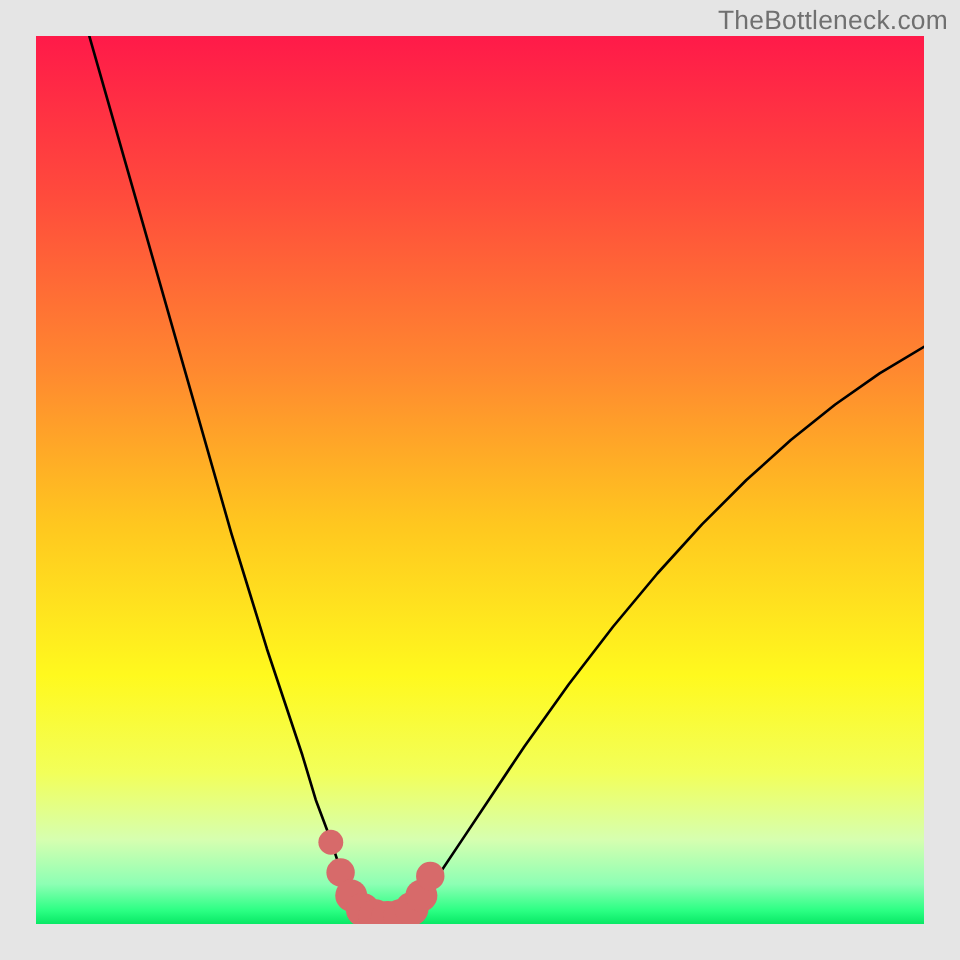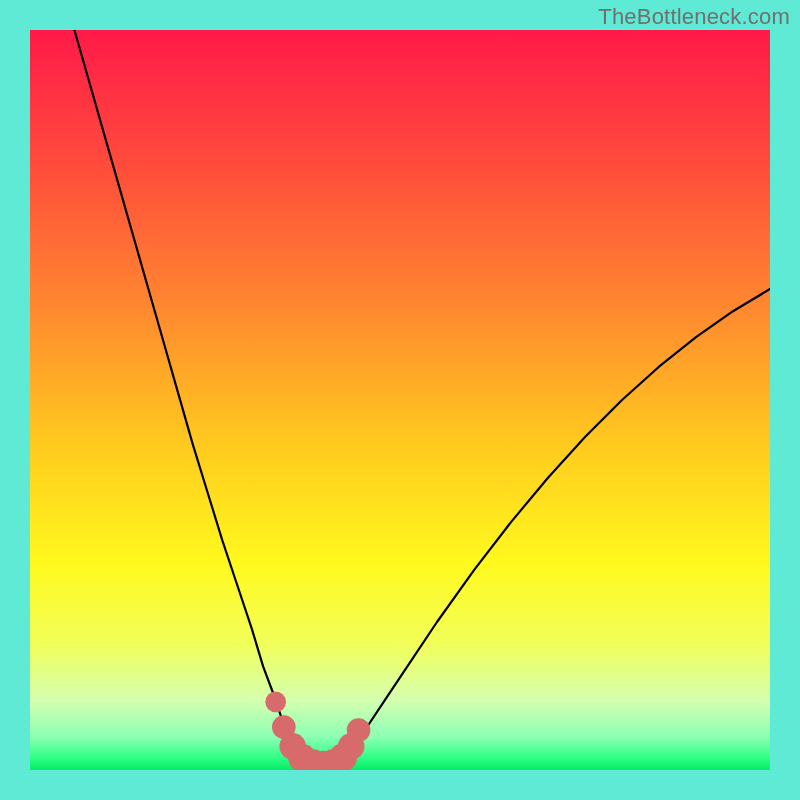--- a/index.html
+++ b/index.html
@@ -1,21 +1,21 @@
 <!DOCTYPE html>
 <html><head>
 <meta charset="utf-8">
 <style>
   * { margin: 0; padding: 0; box-sizing: border-box; }
   html, body { width: 800px; height: 800px; overflow: hidden; background: #000; }
   .frame {
     position: relative;
     width: 800px;
     height: 800px;
-    background: #5eead4;
+    background: #e5e5e5;
   }
   .watermark {
     position: absolute;
     top: 4px;
     right: 10px;
     color: #707070;
     font-family: Arial, Helvetica, sans-serif;
     font-size: 22px;
     font-weight: 500;
     letter-spacing: 0.2px;

